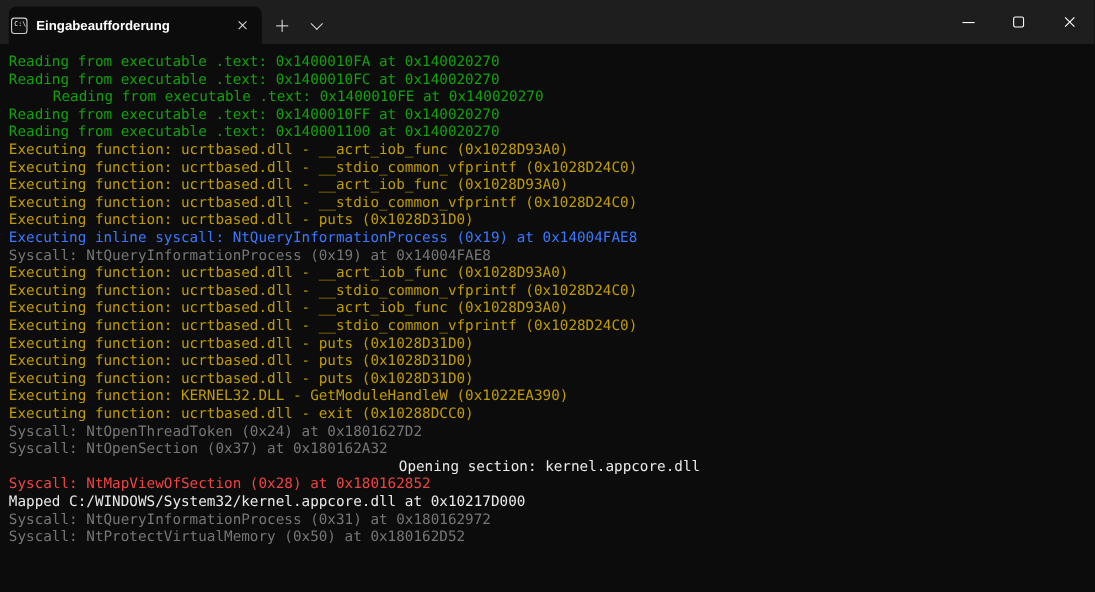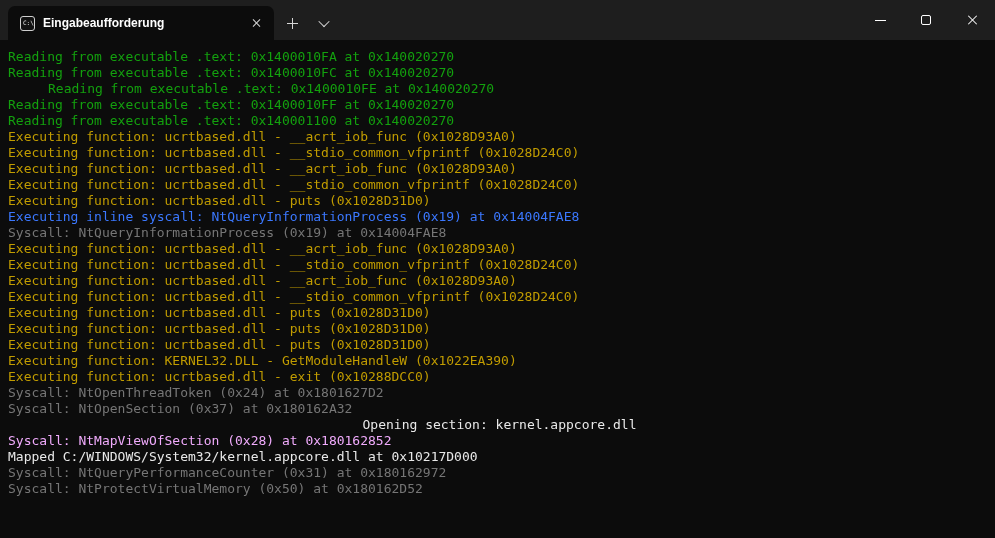--- a/index.html
+++ b/index.html
@@ -23,28 +23,28 @@
     user-select: none;
   }
   .tab-strip {
     display: flex;
     align-items: flex-end;
     flex: 1;
     padding-left: 8px;
     min-width: 0;
   }
   .tab {
-    width: 266px;
+    width: 230px;
     height: 34px;
     background: #0c0c0c;
     border-top-left-radius: 7px;
     border-top-right-radius: 7px;
     display: flex;
     align-items: center;
-    padding: 0 8px 0 12px;
+    padding: 0 8px 0 2px;
     gap: 8px;
     color: #ffffff;
   }
   .tab-icon {
     width: 15px; height: 15px;
     border: 1px solid #cfcfcf;
     border-radius: 3px;
     background: #111;
     display: flex;
     align-items: flex-start;
@@ -216,19 +216,19 @@
       <div class="term-line" style="color: rgb(193, 156, 0);">Executing function: ucrtbased.dll - __acrt_iob_func (0x1028D93A0)</div>
       <div class="term-line" style="color: rgb(193, 156, 0);">Executing function: ucrtbased.dll - __stdio_common_vfprintf (0x1028D24C0)</div>
       <div class="term-line" style="color: rgb(193, 156, 0);">Executing function: ucrtbased.dll - puts (0x1028D31D0)</div>
       <div class="term-line" style="color: rgb(193, 156, 0);">Executing function: ucrtbased.dll - puts (0x1028D31D0)</div>
       <div class="term-line" style="color: rgb(193, 156, 0);">Executing function: ucrtbased.dll - puts (0x1028D31D0)</div>
       <div class="term-line" style="color: rgb(193, 156, 0);">Executing function: KERNEL32.DLL - GetModuleHandleW (0x1022EA390)</div>
       <div class="term-line" style="color: rgb(193, 156, 0);">Executing function: ucrtbased.dll - exit (0x10288DCC0)</div>
       <div class="term-line" style="color: rgb(118, 118, 118);">Syscall: NtOpenThreadToken (0x24) at 0x1801627D2</div>
       <div class="term-line" style="color: rgb(118, 118, 118);">Syscall: NtOpenSection (0x37) at 0x180162A32</div>
       <div class="term-line" style="color: rgb(233, 233, 233); text-align: center;">Opening section: kernel.appcore.dll</div>
-      <div class="term-line" style="color: #f0abfc;">Syscall: NtMapViewOfSection (0x28) at 0x180162852</div>
+      <div class="term-line" style="color: #ef4444;">Syscall: NtMapViewOfSection (0x28) at 0x180162852</div>
       <div class="term-line" style="color: rgb(233, 233, 233);">Mapped C:/WINDOWS/System32/kernel.appcore.dll at 0x10217D000</div>
-      <div class="term-line" style="color: rgb(118, 118, 118);">Syscall: NtQueryPerformanceCounter (0x31) at 0x180162972</div>
+      <div class="term-line" style="color: rgb(118, 118, 118);">Syscall: NtQueryInformationProcess (0x31) at 0x180162972</div>
       <div class="term-line" style="color: rgb(118, 118, 118);">Syscall: NtProtectVirtualMemory (0x50) at 0x180162D52</div>
     </div>
 
 </div>
 
 </body></html>

